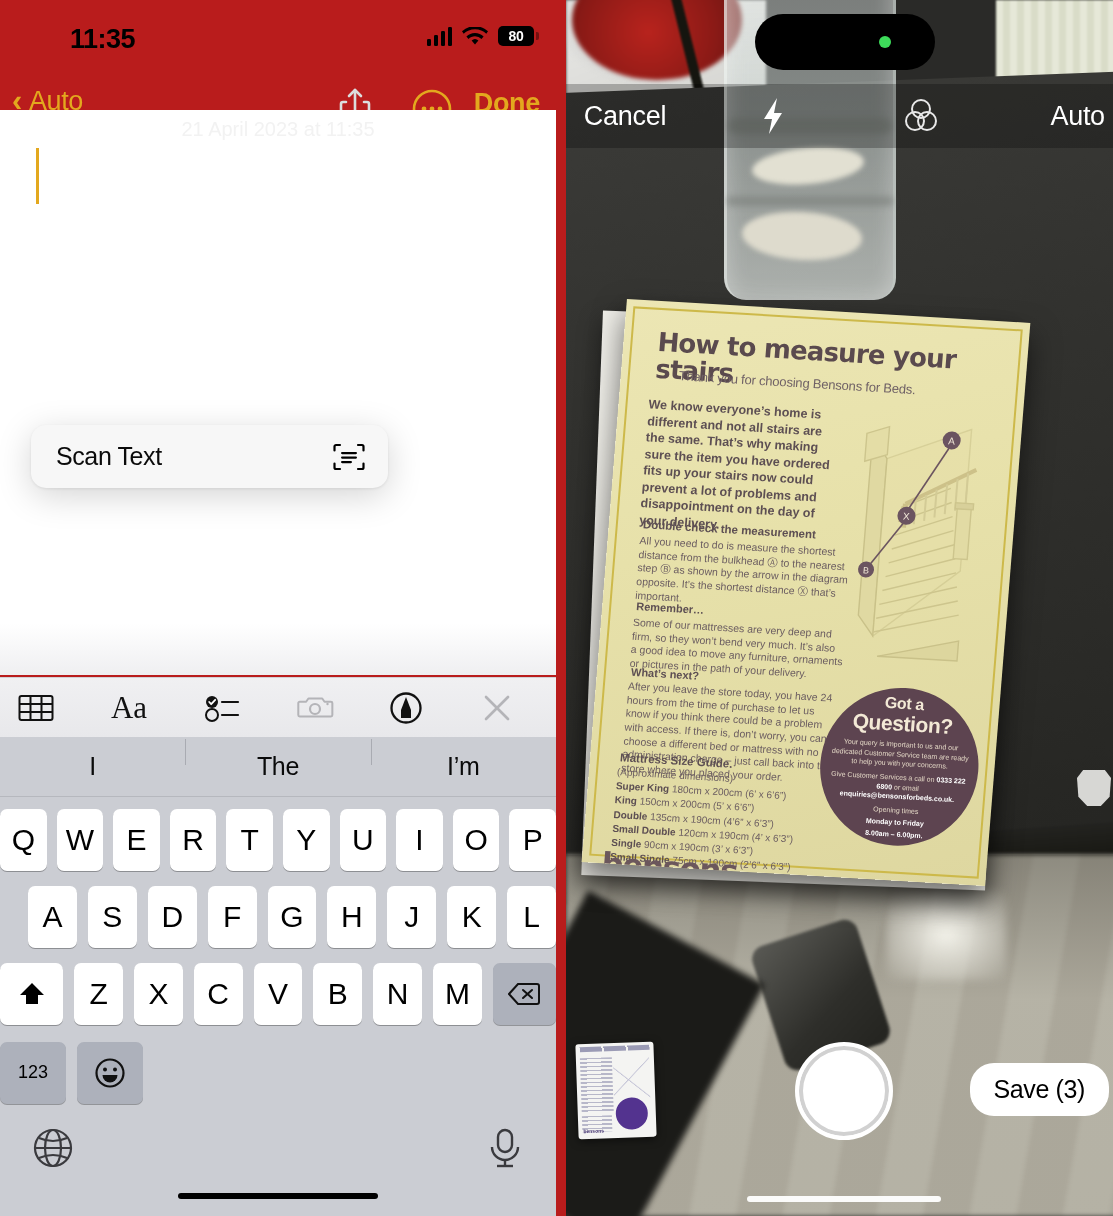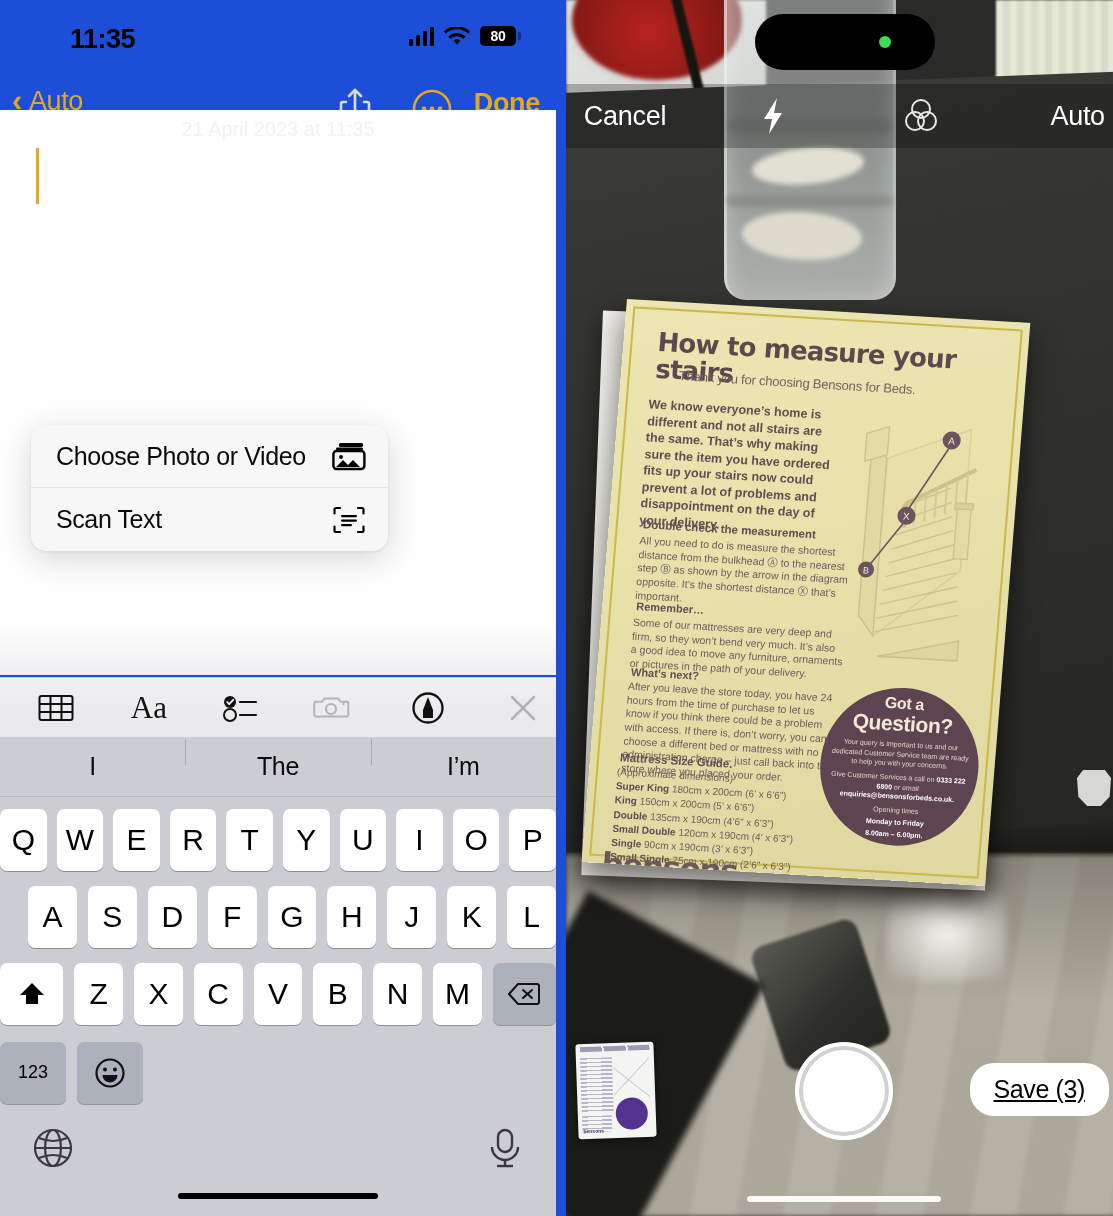--- a/index.html
+++ b/index.html
@@ -8,34 +8,34 @@
     background: #000;
     font-family: "Liberation Sans", sans-serif;
     overflow: hidden;
   }
   .stage { position: relative; width: 1113px; height: 1216px; display: flex; }
 
   
   .pane-notes {
     position: relative;
     width: 576px; height: 1216px;
-    background: #1d4ed8;
+    background: #b91c1c;
     overflow: hidden;
   }
 
   
   .statusbar {
     position: absolute; top: 0; left: 0; width: 556px; height: 72px;
   }
   .sb-time {
     position: absolute; left: 70px; top: 24px;
     font-size: 27px; font-weight: 700; color: #000;
     letter-spacing: -0.5px;
   }
-  .sb-right { position: absolute; right: 40px; top: 26px; display: flex; align-items: center; gap: 10px; }
+  .sb-right { position: absolute; right: 22px; top: 26px; display: flex; align-items: center; gap: 10px; }
   .bars { display: flex; align-items: flex-end; gap: 2.5px; height: 19px; }
   .bars i { display: block; width: 4.5px; background: #000; border-radius: 1.2px; }
   .bars i:nth-child(1){ height: 7px; }
   .bars i:nth-child(2){ height: 11px; }
   .bars i:nth-child(3){ height: 15px; }
   .bars i:nth-child(4){ height: 19px; }
   .wifi { width: 26px; height: 19px; }
   .batt { position: relative; width: 36px; height: 20px; background: #000; border-radius: 5px;
           display: flex; align-items: center; justify-content: center; }
   .batt span { color: #fff; font-size: 14px; font-weight: 700; letter-spacing: -0.3px; }
@@ -85,21 +85,21 @@
   }
 
   
   .fmt-bar {
     position: absolute; left: 0; top: 677px; width: 556px; height: 60px;
     background: linear-gradient(to bottom, #F0F0F2 0%, #E8E8EB 100%);
     border-top: 1px solid #D2D2D6;
     display: flex; align-items: center; justify-content: space-around;
     z-index: 5;
   }
-  .fmt-btn { width: 56px; height: 44px; display: flex; align-items: center; justify-content: flex-end; }
+  .fmt-btn { width: 56px; height: 44px; display: flex; align-items: center; justify-content: flex-start; }
 
   
   .keyboard {
     position: absolute; left: 0; top: 737px; width: 556px; height: 479px;
     background: #CBCDD3;
   }
   .predict {
     height: 60px; display: flex; align-items: center;
     border-bottom: 0.5px solid #B6B8BE;
   }
@@ -338,21 +338,21 @@
 
   .shutter {
     position: absolute; left: 50%; transform: translateX(-50%); bottom: 76px;
     width: 98px; height: 98px; border-radius: 50%;
     background: #fff; border: 4px solid #fff;
     box-shadow: inset 0 0 0 4px rgba(0,0,0,.18);
   }
   .save-btn {
     position: absolute; right: 14px; bottom: 100px;
     background: #fff; border-radius: 24px; padding: 12px 24px;
-    font-size: 25px; color: #000; letter-spacing: -0.4px; text-decoration: underline;
+    font-size: 25px; color: #000; letter-spacing: -0.4px;
   }
   .cam-homebar {
     position: absolute; left: 50%; transform: translateX(-50%); bottom: 14px;
     width: 194px; height: 6px; background: #fff; border-radius: 3px; opacity: .95;
   }
 </style>
 </head>
 <body>
 
 <div class="stage">
@@ -401,30 +401,20 @@
       </div>
       <div class="nav-done">Done</div>
     </div>
 
     <div class="note-body">
       <div class="note-date">21 April 2023 at 11:35</div>
       <div class="caret"></div>
     </div>
 
     <div class="ctx-menu">
-      <div class="ctx-item">
-        <span class="ctx-label">Choose Photo or Video</span>
-        <svg class="ctx-icon" viewBox="0 0 34 30">
-          <rect x="7" y="2" width="24" height="4" rx="1.6" fill="#000"></rect>
-          <rect x="4" y="6.5" width="27" height="3" rx="1.4" fill="#000"></rect>
-          <rect x="1.4" y="10" width="31" height="18" rx="3.2" fill="none" stroke="#000" stroke-width="2.4"></rect>
-          <circle cx="9" cy="16" r="2" fill="#000"></circle>
-          <path d="M4 26 l7-7 5 5 5-5 7 7z" fill="#000"></path>
-        </svg>
-      </div>
       <div class="ctx-item">
         <span class="ctx-label">Scan Text</span>
         <svg class="ctx-icon" viewBox="0 0 34 30">
           <path d="M8 3 H4 A1.5 1.5 0 0 0 2.5 4.5 V8.5" stroke="#000" stroke-width="2.2" fill="none" stroke-linecap="round"></path>
           <path d="M26 3 H30 A1.5 1.5 0 0 1 31.5 4.5 V8.5" stroke="#000" stroke-width="2.2" fill="none" stroke-linecap="round"></path>
           <path d="M8 27 H4 A1.5 1.5 0 0 1 2.5 25.5 V21.5" stroke="#000" stroke-width="2.2" fill="none" stroke-linecap="round"></path>
           <path d="M26 27 H30 A1.5 1.5 0 0 0 31.5 25.5 V21.5" stroke="#000" stroke-width="2.2" fill="none" stroke-linecap="round"></path>
           <rect x="9" y="10" width="16" height="2.2" rx="1.1" fill="#000"></rect>
           <rect x="9" y="14.5" width="16" height="2.2" rx="1.1" fill="#000"></rect>
           <rect x="9" y="19" width="11" height="2.2" rx="1.1" fill="#000"></rect>

